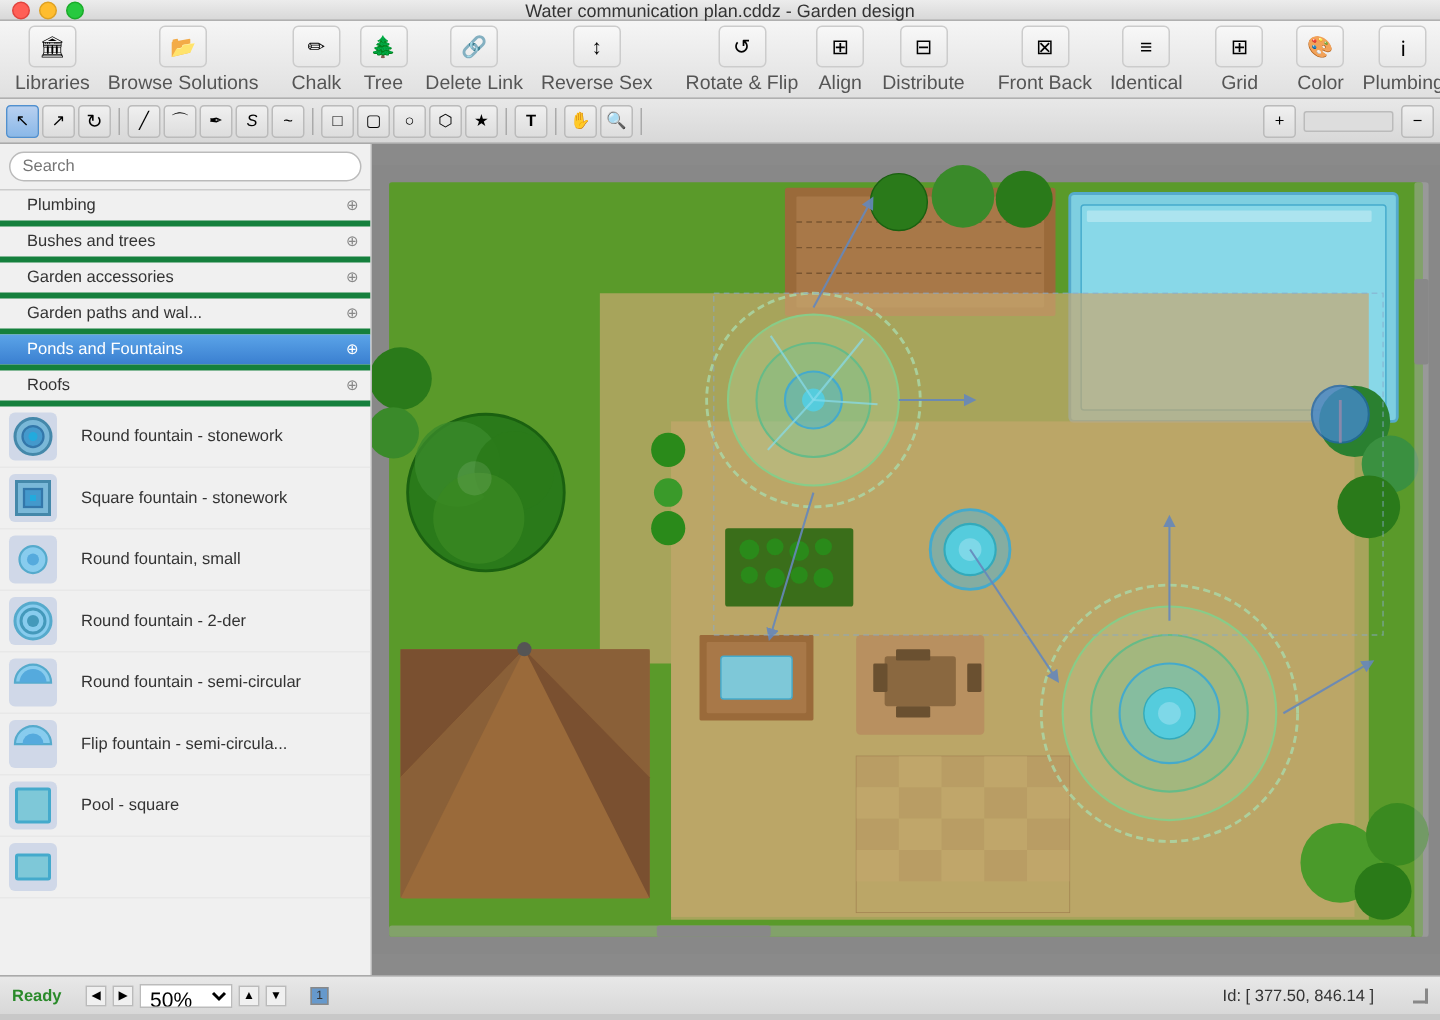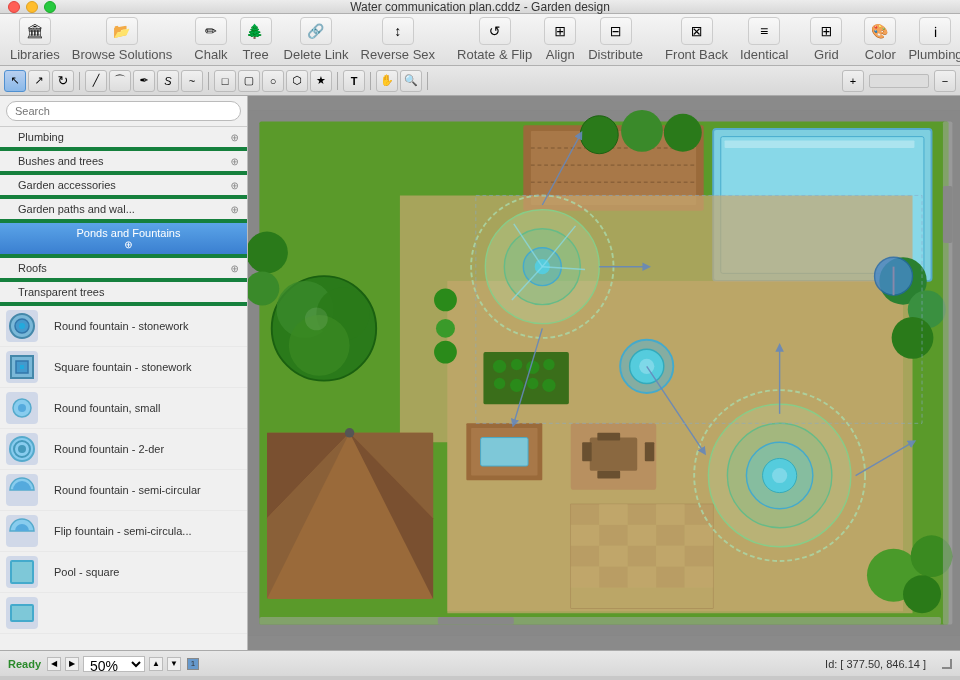--- a/index.html
+++ b/index.html
@@ -125,21 +125,20 @@
       justify-content: space-between;
       padding: 4px 8px 4px 18px;
       border-bottom: 4px solid #15803d;
       cursor: pointer;
       font-size: 11px;
       color: #333;
     }
     .category-item.active {
       background: linear-gradient(to bottom, #5ba4e8, #3a7fd0);
       color: white;
-      flex-direction: column;
     }
     .category-icon { font-size: 10px; color: #888; }
     .category-item.active .category-icon { color: white; }
 
     .item-list {
       overflow-y: auto;
       flex: 1;
     }
     .library-item {
       display: flex;
@@ -170,21 +169,21 @@
     
     #statusbar {
       height: 26px;
       background: linear-gradient(to bottom, #e8e8e8, #d8d8d8);
       border-top: 1px solid #aaa;
       display: flex;
       align-items: center;
       padding: 0 8px;
       font-size: 11px;
       color: #333;
-      gap: 6px;
+      gap: 16px;
     }
     .zoom-control { display: flex; align-items: center; gap: 4px; }
     .zoom-select {
       height: 16px; font-size: 14px; border: 1px solid #bbb;
       background: white; padding: 0 2px;
     }
     .page-btn {
       width: 14px; height: 14px; border: 1px solid #bbb;
       background: #f0f0f0; display: flex; align-items: center;
       justify-content: center; font-size: 8px; cursor: pointer;
@@ -327,23 +326,20 @@
       <span class="category-icon">⊕</span>
     </div>
     <div class="category-item active">
       <span>Ponds and Fountains</span>
       <span class="category-icon">⊕</span>
     </div>
     <div class="category-item">
       <span>Roofs</span>
       <span class="category-icon">⊕</span>
     </div>
-    <div class="category-item">
-      <span>Transparent trees</span>
-    </div>
 
     <div class="item-list">
 
       <div class="library-item">
         <div class="item-thumb">
           <svg width="28" height="28" viewBox="0 0 28 28">
               <circle cx="14" cy="14" r="12" fill="#7ab8d8" stroke="#4488aa" stroke-width="2"></circle>
               <circle cx="14" cy="14" r="7" fill="#4499cc" stroke="#3377aa" stroke-width="1.5"></circle>
               <circle cx="14" cy="14" r="3" fill="#22aadd"></circle>
             </svg>

